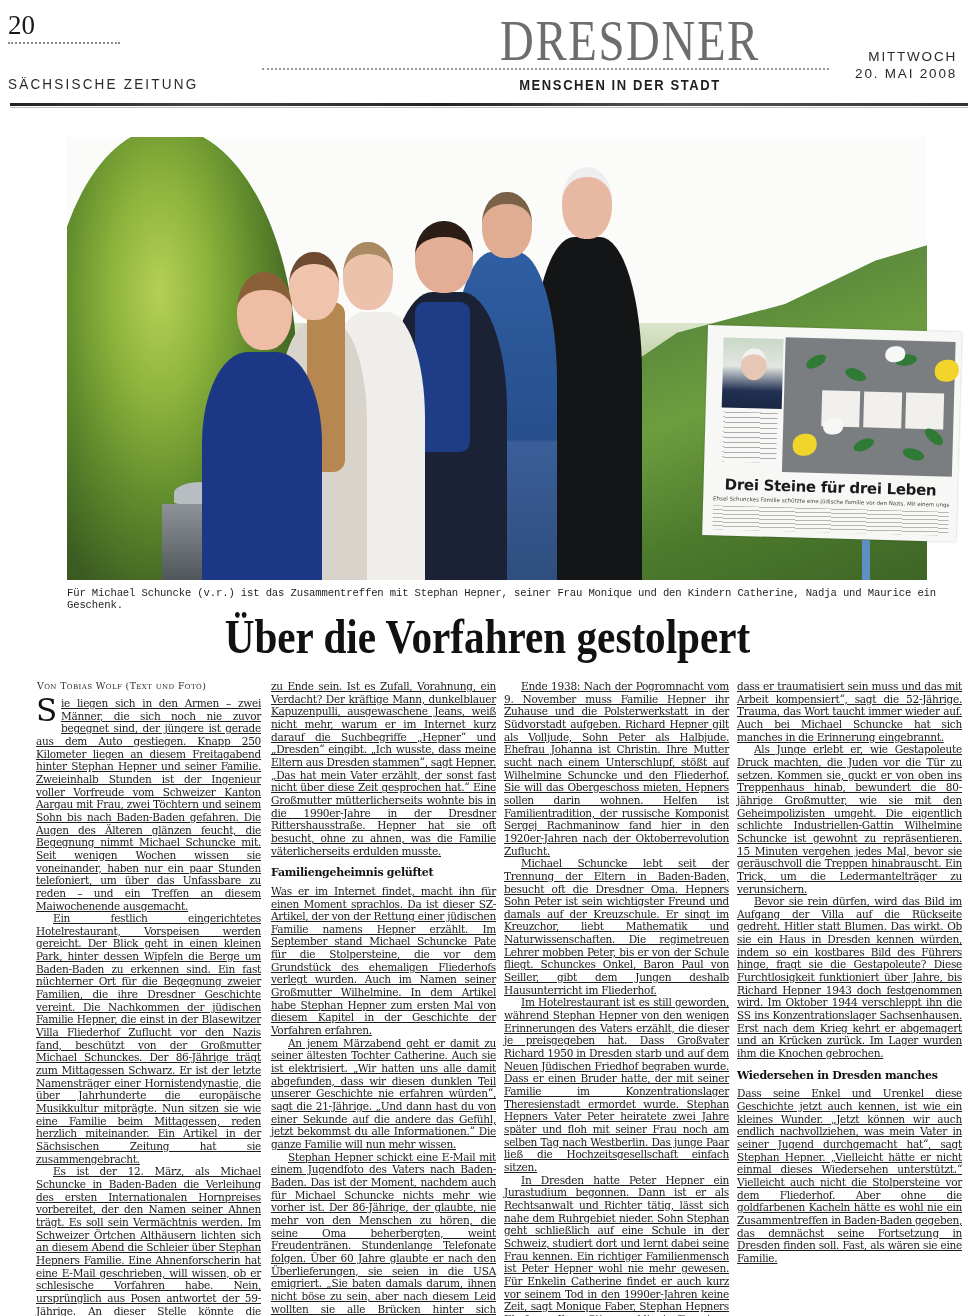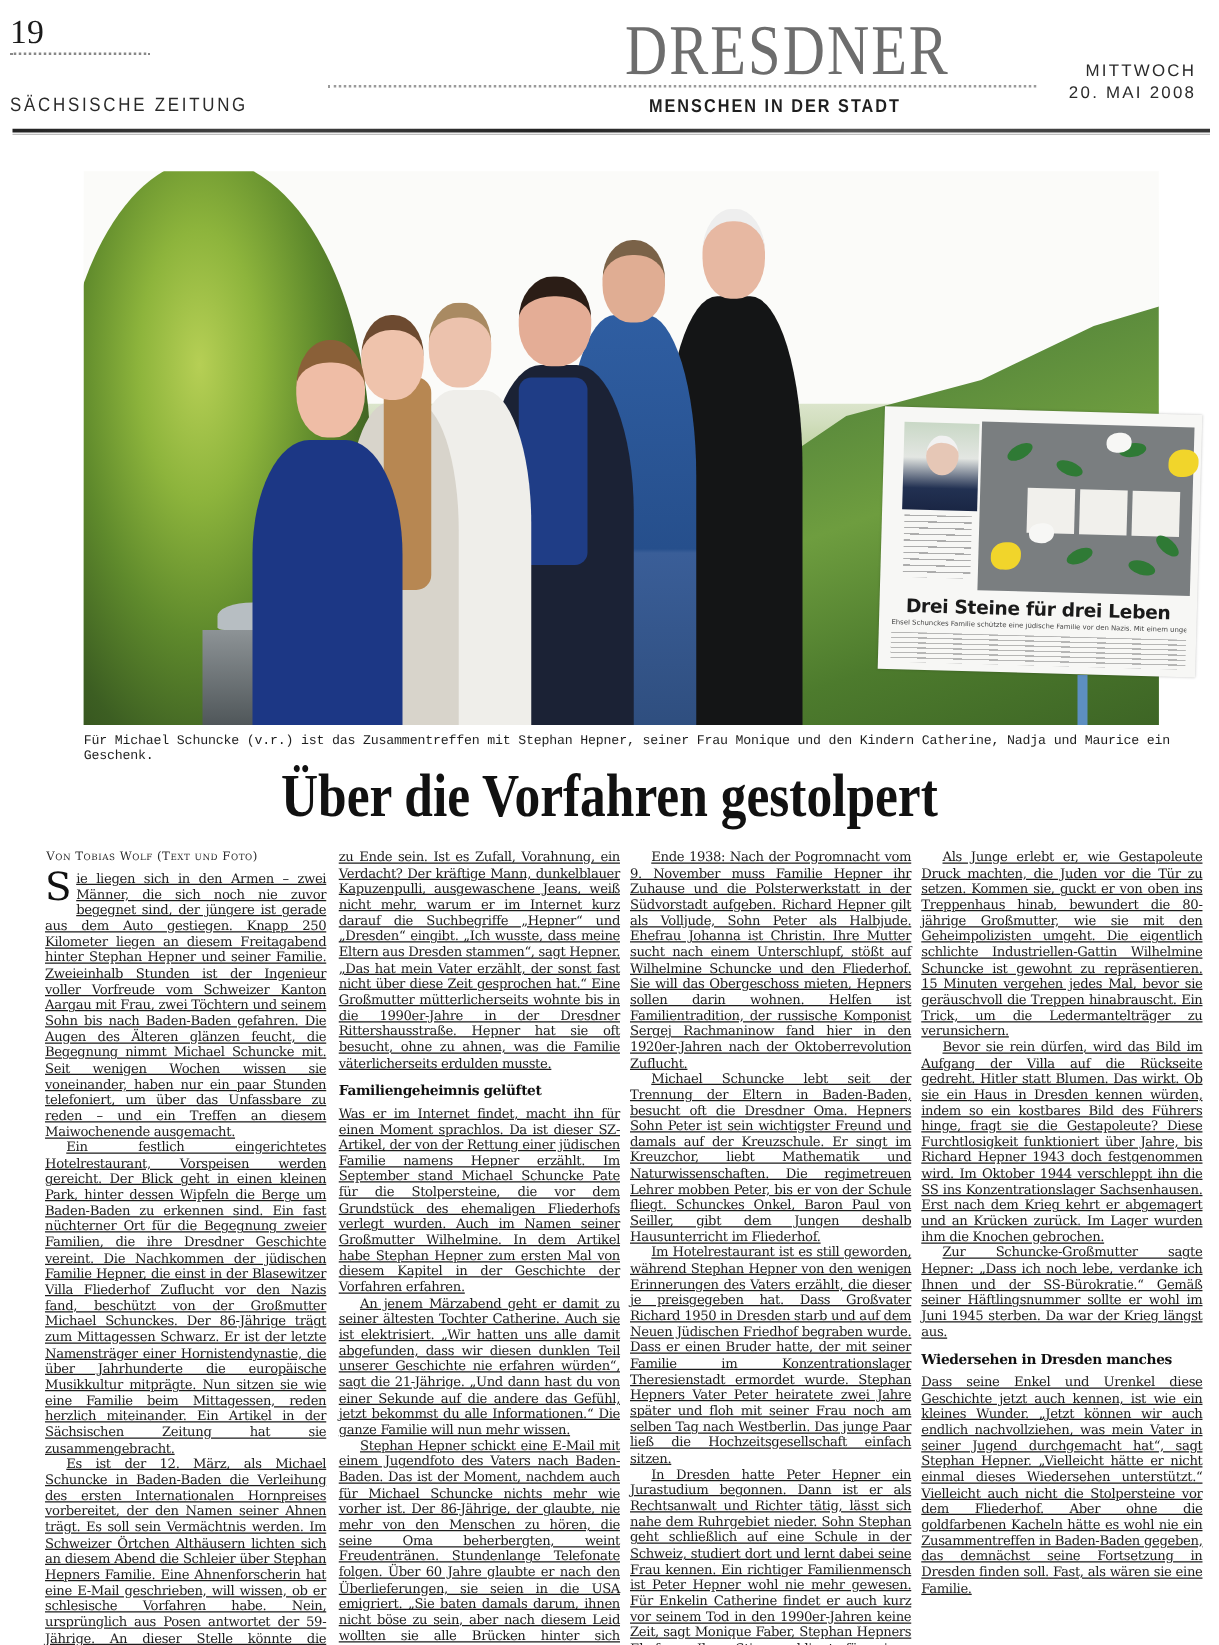--- a/index.html
+++ b/index.html
@@ -64,21 +64,21 @@
   .col-1 { left: 36px; top: 697px; }
   .col-2 { left: 271px; top: 680px; }
   .col-3 { left: 504px; top: 680px; }
   .col-4 { left: 737px; top: 680px; }
   .dropcap { float: left; font-size: 31px; line-height: 25px; margin: 1px 4px 0 0; font-family: "DejaVu Serif", serif; color: #111; }
   .subhead { font-family: "DejaVu Serif", serif; font-weight: bold; font-size: 11px; text-align: left; margin: 10px 0 5px 0; text-indent: 0; letter-spacing: -0.3px; color: #111; }
 </style>
 </head>
 <body>
 
-<div class="page-num">19</div>
+<div class="page-num">20</div>
 <div class="page-num-dots"></div>
 <div class="paper-name">SÄCHSISCHE ZEITUNG</div>
 <div class="section-title">DRESDNER</div>
 <div class="section-dots"></div>
 <div class="section-sub">MENSCHEN IN DER STADT</div>
 <div class="date-block">
   <div>MITTWOCH</div>
   <div>20. MAI 2008</div>
 </div>
 <div class="head-rule"></div>
@@ -172,18 +172,18 @@
 </div>
 
 <div class="col col-3">
   <p>Ende 1938: Nach der Pogromnacht vom 9. November muss Familie Hepner ihr Zuhause und die Polsterwerkstatt in der Südvorstadt aufgeben. Richard Hepner gilt als Volljude, Sohn Peter als Halbjude. Ehefrau Johanna ist Christin. Ihre Mutter sucht nach einem Unterschlupf, stößt auf Wilhelmine Schuncke und den Fliederhof. Sie will das Obergeschoss mieten, Hepners sollen darin wohnen. Helfen ist Familientradition, der russische Komponist Sergej Rachmaninow fand hier in den 1920er-Jahren nach der Oktoberrevolution Zuflucht.</p>
   <p>Michael Schuncke lebt seit der Trennung der Eltern in Baden-Baden, besucht oft die Dresdner Oma. Hepners Sohn Peter ist sein wichtigster Freund und damals auf der Kreuzschule. Er singt im Kreuzchor, liebt Mathematik und Naturwissenschaften. Die regimetreuen Lehrer mobben Peter, bis er von der Schule fliegt. Schunckes Onkel, Baron Paul von Seiller, gibt dem Jungen deshalb Hausunterricht im Fliederhof.</p>
   <p>Im Hotelrestaurant ist es still geworden, während Stephan Hepner von den wenigen Erinnerungen des Vaters erzählt, die dieser je preisgegeben hat. Dass Großvater Richard 1950 in Dresden starb und auf dem Neuen Jüdischen Friedhof begraben wurde. Dass er einen Bruder hatte, der mit seiner Familie im Konzentrationslager Theresienstadt ermordet wurde. Stephan Hepners Vater Peter heiratete zwei Jahre später und floh mit seiner Frau noch am selben Tag nach Westberlin. Das junge Paar ließ die Hochzeitsgesellschaft einfach sitzen.</p>
   <p>In Dresden hatte Peter Hepner ein Jurastudium begonnen. Dann ist er als Rechtsanwalt und Richter tätig, lässt sich nahe dem Ruhrgebiet nieder. Sohn Stephan geht schließlich auf eine Schule in der Schweiz, studiert dort und lernt dabei seine Frau kennen. Ein richtiger Familienmensch ist Peter Hepner wohl nie mehr gewesen. Für Enkelin Catherine findet er auch kurz vor seinem Tod in den 1990er-Jahren keine Zeit, sagt Monique Faber, Stephan Hepners Ehefrau. Ihre Stimme klingt für einen Moment traurig. „Irgendwann wurde mir klar,</p>
 </div>
 
 <div class="col col-4">
+  <p class="noindent">dass er traumatisiert sein muss und das mit Arbeit kompensiert“, sagt die 52-Jährige. Trauma, das Wort taucht immer wieder auf. Auch bei Michael Schuncke hat sich manches in die Erinnerung eingebrannt.</p>
   <p>Als Junge erlebt er, wie Gestapoleute Druck machten, die Juden vor die Tür zu setzen. Kommen sie, guckt er von oben ins Treppenhaus hinab, bewundert die 80-jährige Großmutter, wie sie mit den Geheimpolizisten umgeht. Die eigentlich schlichte Industriellen-Gattin Wilhelmine Schuncke ist gewohnt zu repräsentieren. 15 Minuten vergehen jedes Mal, bevor sie geräuschvoll die Treppen hinabrauscht. Ein Trick, um die Ledermantelträger zu verunsichern.</p>
   <p>Bevor sie rein dürfen, wird das Bild im Aufgang der Villa auf die Rückseite gedreht. Hitler statt Blumen. Das wirkt. Ob sie ein Haus in Dresden kennen würden, indem so ein kostbares Bild des Führers hinge, fragt sie die Gestapoleute? Diese Furchtlosigkeit funktioniert über Jahre, bis Richard Hepner 1943 doch festgenommen wird. Im Oktober 1944 verschleppt ihn die SS ins Konzentrationslager Sachsenhausen. Erst nach dem Krieg kehrt er abgemagert und an Krücken zurück. Im Lager wurden ihm die Knochen gebrochen.</p>
-  <p>Zur Schuncke-Großmutter sagte Hepner: „Dass ich noch lebe, verdanke ich Ihnen und der SS-Bürokratie.“ Gemäß seiner Häftlingsnummer sollte er wohl im Juni 1945 sterben. Da war der Krieg längst aus.</p>
   <div class="subhead">Wiedersehen in Dresden manches</div>
   <p class="noindent">Dass seine Enkel und Urenkel diese Geschichte jetzt auch kennen, ist wie ein kleines Wunder. „Jetzt können wir auch endlich nachvollziehen, was mein Vater in seiner Jugend durchgemacht hat“, sagt Stephan Hepner. „Vielleicht hätte er nicht einmal dieses Wiedersehen unterstützt.“ Vielleicht auch nicht die Stolpersteine vor dem Fliederhof. Aber ohne die goldfarbenen Kacheln hätte es wohl nie ein Zusammentreffen in Baden-Baden gegeben, das demnächst seine Fortsetzung in Dresden finden soll. Fast, als wären sie eine Familie.</p>
 </div>
 
 </body></html>

